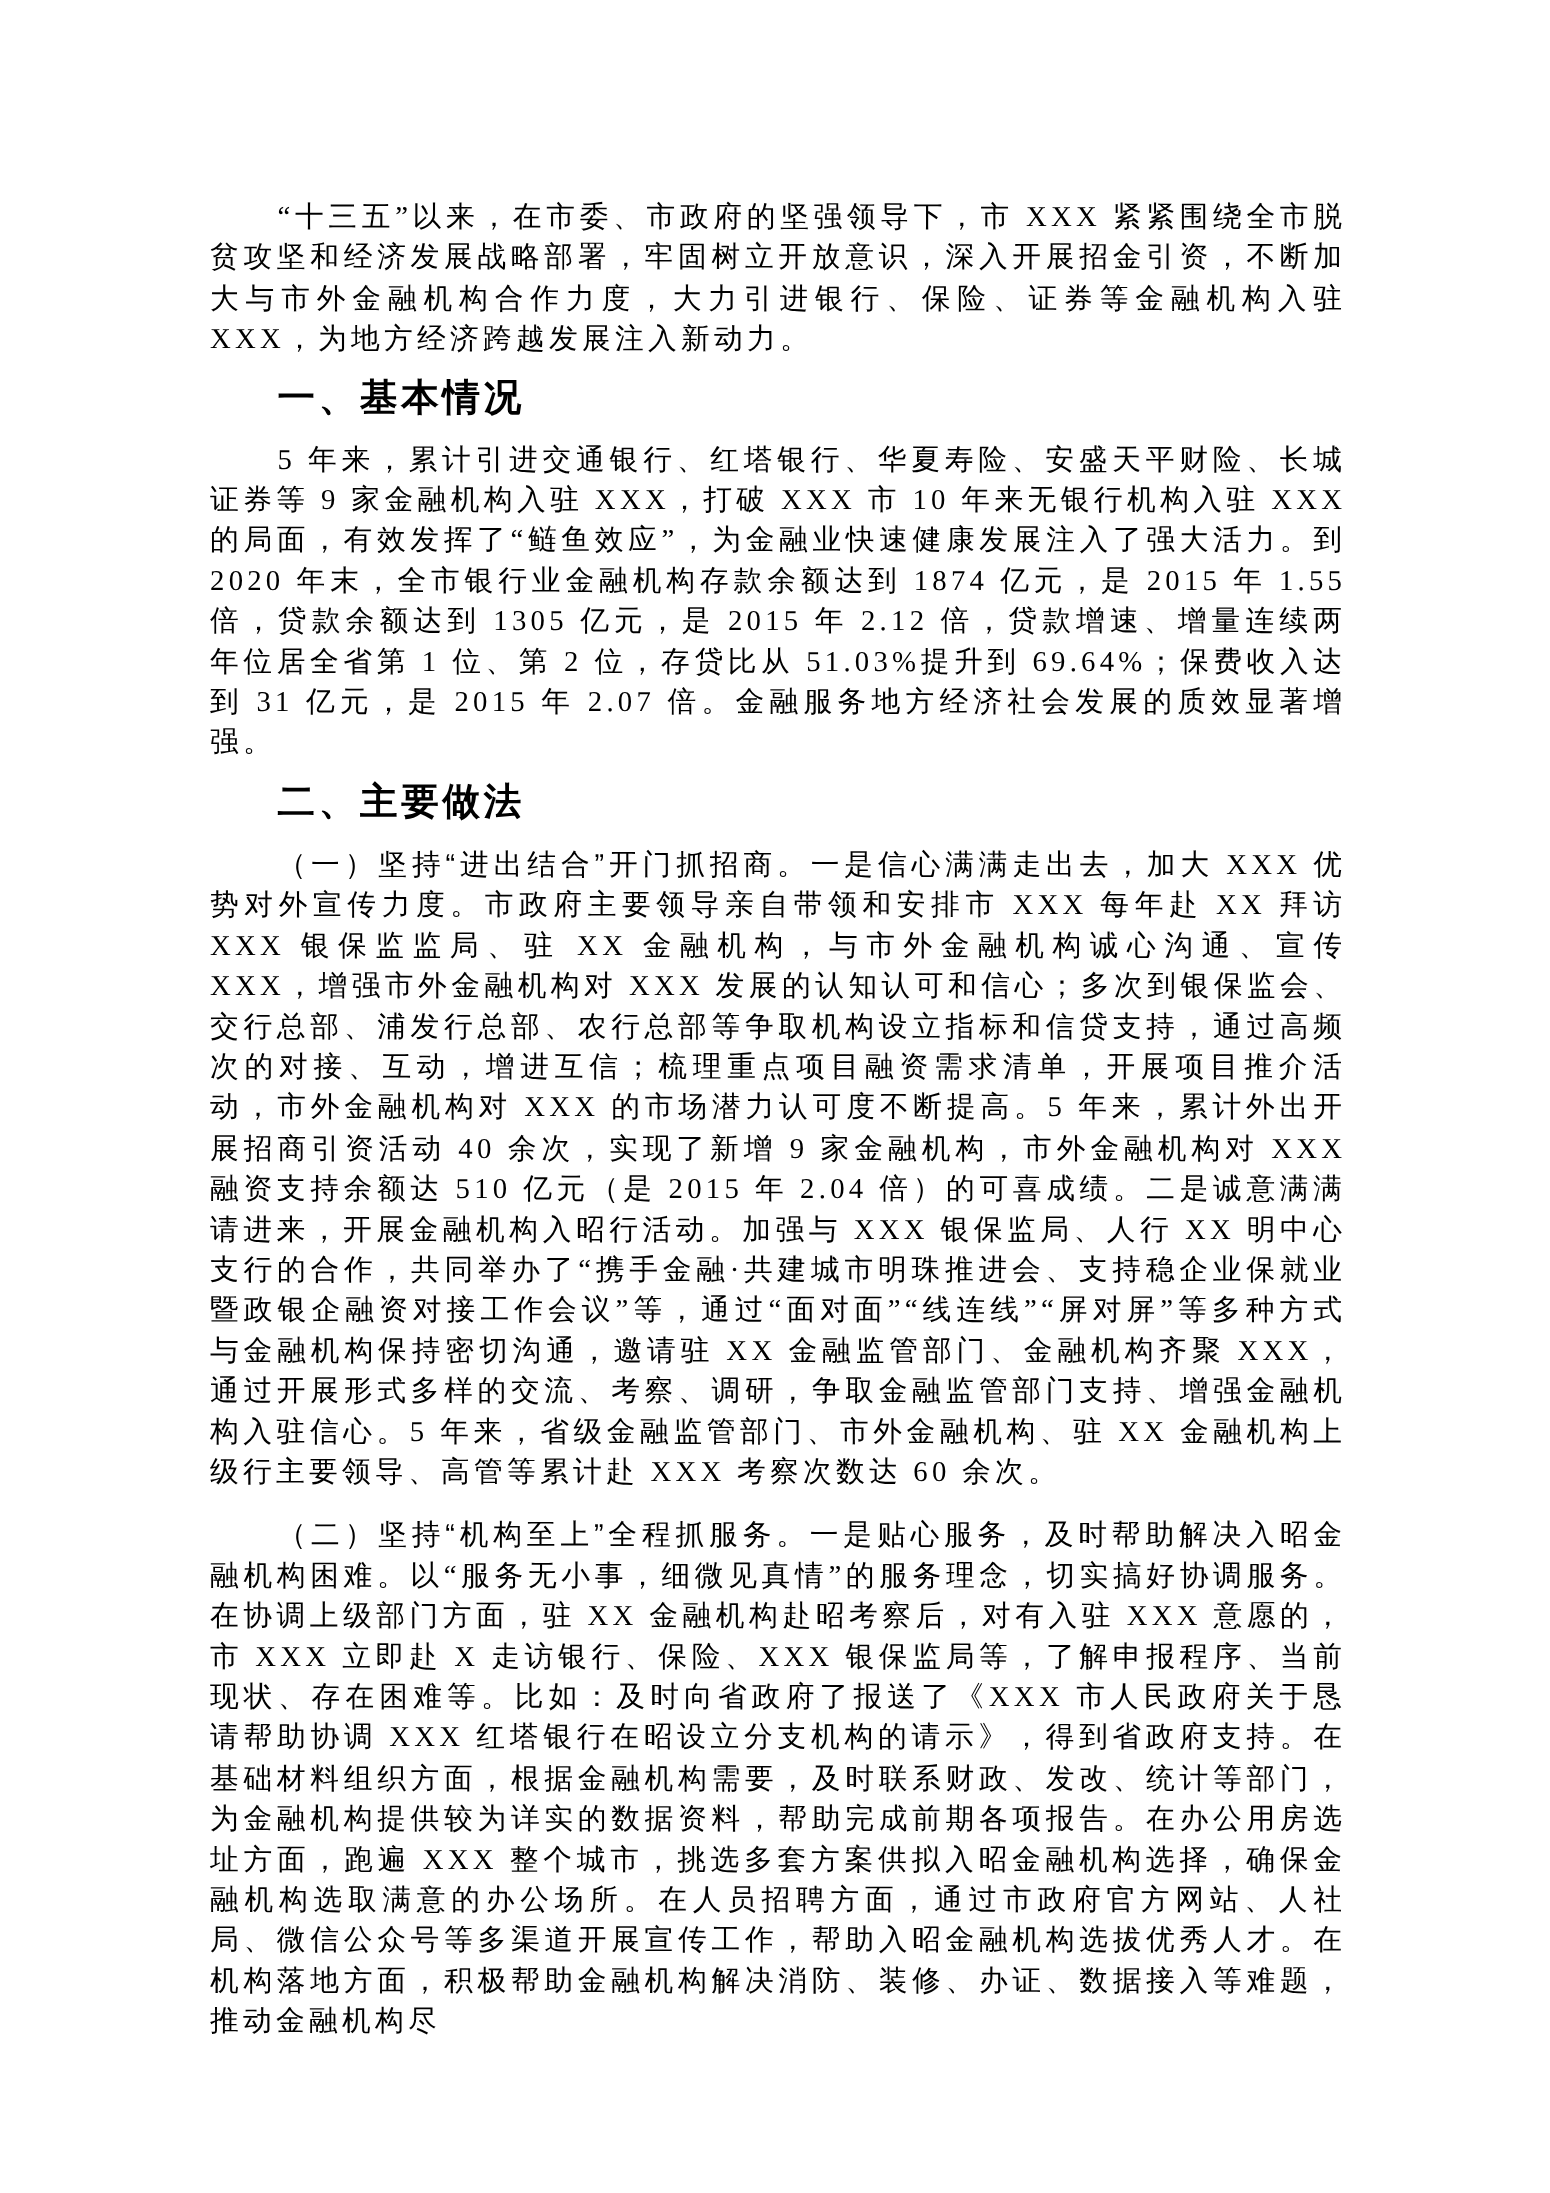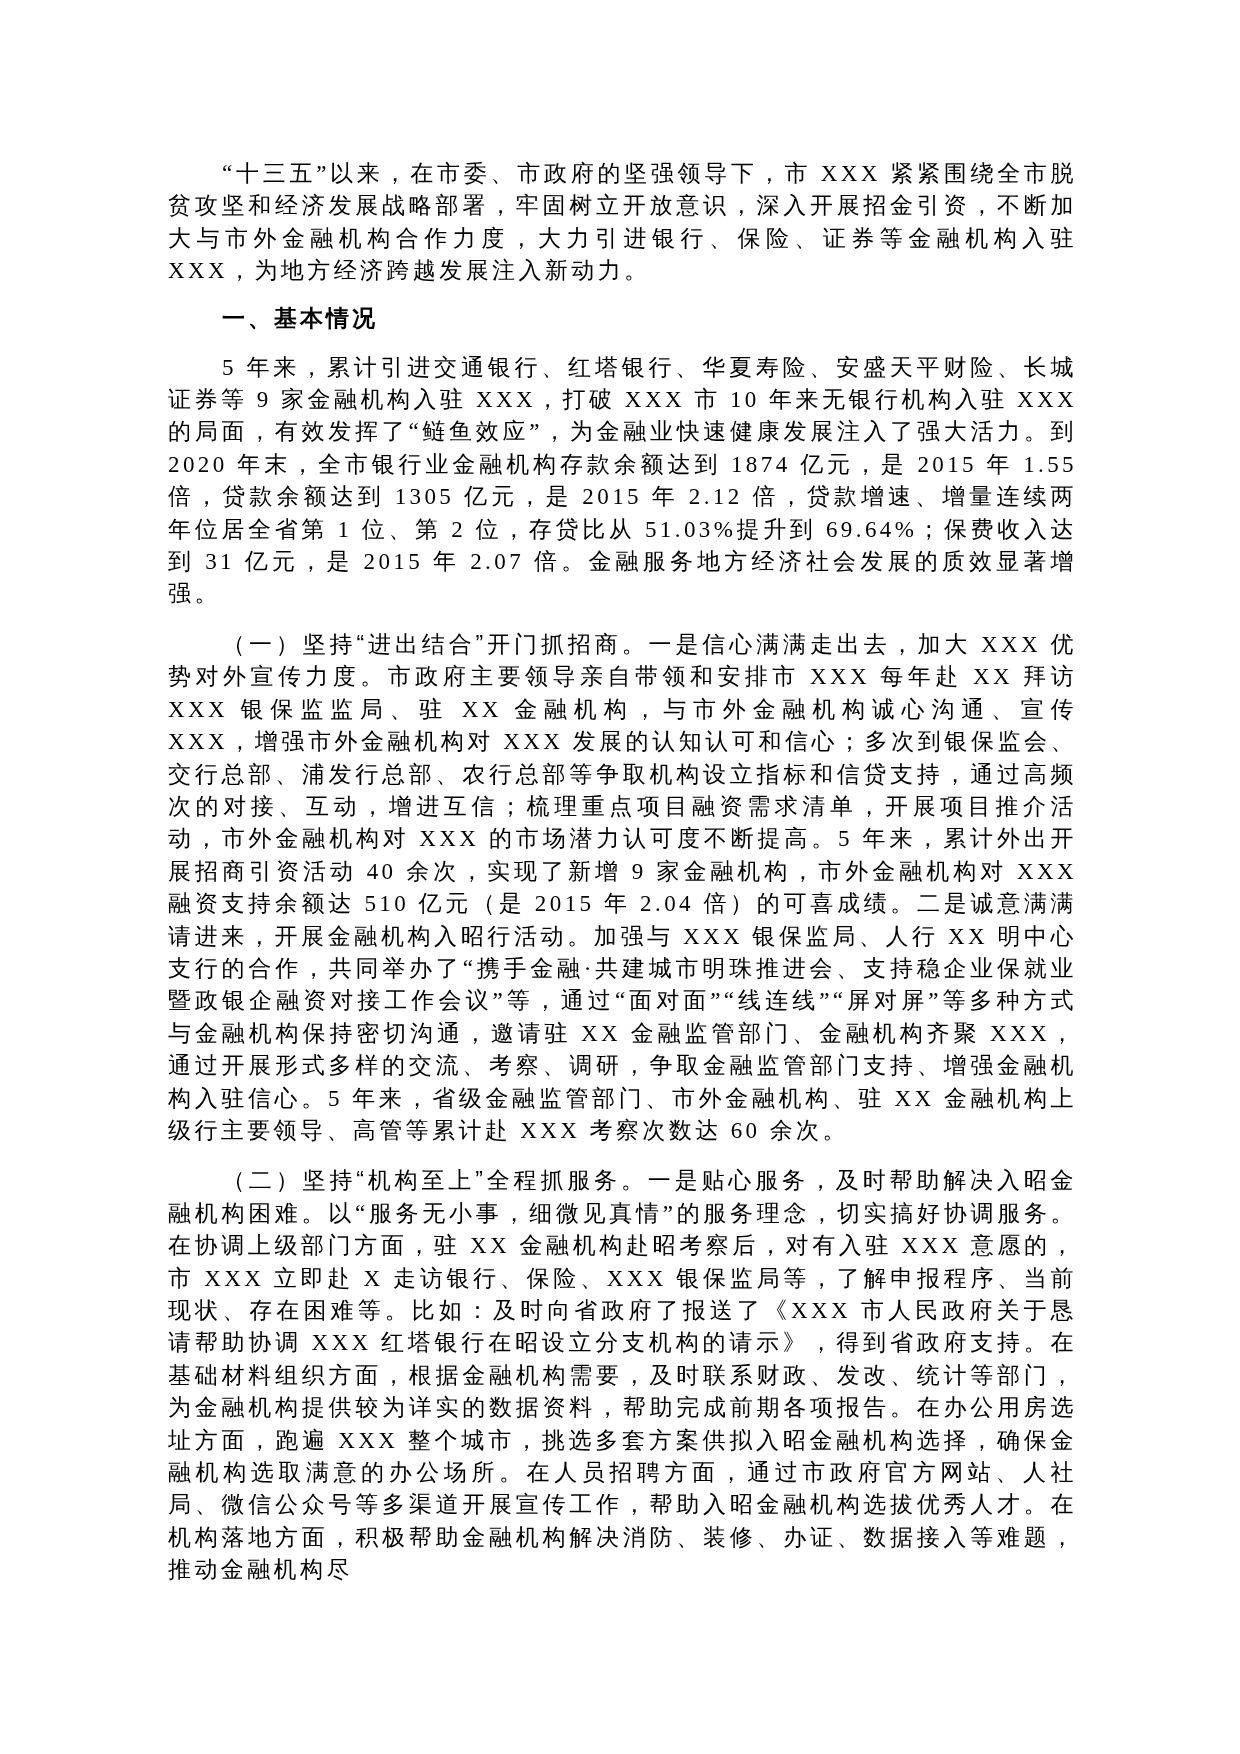--- a/index.html
+++ b/index.html
@@ -27,21 +27,21 @@
     line-height: 32.4px;
     letter-spacing: 3.4px;
     text-align: justify;
     text-indent: 54px;
     color: #000000;
   }
   .section-heading {
     margin: 14px 0 17px 0;
     font-family: Liberation Serif, serif;
     font-weight: 700;
-    font-size: 23px;
+    font-size: 30px;
     line-height: 33px;
     letter-spacing: 3px;
     text-indent: 54px;
     color: #000000;
   }
   .sub-para {
     margin-top: 17px;
   }
   .lead {
     font-family: "Liberation Sans", "DejaVu Sans", sans-serif;
@@ -52,18 +52,19 @@
 <body>
 
 <div class="page">
 
   <p class="body-para">“十三五”以来，在市委、市政府的坚强领导下，市 XXX 紧紧围绕全市脱贫攻坚和经济发展战略部署，牢固树立开放意识，深入开展招金引资，不断加大与市外金融机构合作力度，大力引进银行、保险、证券等金融机构入驻 XXX，为地方经济跨越发展注入新动力。</p>
 
   <h2 class="section-heading">一、基本情况</h2>
 
   <p class="body-para">5 年来，累计引进交通银行、红塔银行、华夏寿险、安盛天平财险、长城证券等 9 家金融机构入驻 XXX，打破 XXX 市 10 年来无银行机构入驻 XXX 的局面，有效发挥了“鲢鱼效应”，为金融业快速健康发展注入了强大活力。到 2020 年末，全市银行业金融机构存款余额达到 1874 亿元，是 2015 年 1.55 倍，贷款余额达到 1305 亿元，是 2015 年 2.12 倍，贷款增速、增量连续两年位居全省第 1 位、第 2 位，存贷比从 51.03%提升到 69.64%；保费收入达到 31 亿元，是 2015 年 2.07 倍。金融服务地方经济社会发展的质效显著增强。</p>
 
+  <h2 class="section-heading">二、主要做法</h2>
 
   <p class="body-para sub-para"><span class="lead">（一）坚持“进出结合”开门抓招商。</span><span>一是信心满满走出去，加大 XXX 优势对外宣传力度。市政府主要领导亲自带领和安排市 XXX 每年赴 XX 拜访 XXX 银保监监局、驻 XX 金融机构，与市外金融机构诚心沟通、宣传 XXX，增强市外金融机构对 XXX 发展的认知认可和信心；多次到银保监会、交行总部、浦发行总部、农行总部等争取机构设立指标和信贷支持，通过高频次的对接、互动，增进互信；梳理重点项目融资需求清单，开展项目推介活动，市外金融机构对 XXX 的市场潜力认可度不断提高。5 年来，累计外出开展招商引资活动 40 余次，实现了新增 9 家金融机构，市外金融机构对 XXX 融资支持余额达 510 亿元（是 2015 年 2.04 倍）的可喜成绩。二是诚意满满请进来，开展金融机构入昭行活动。加强与 XXX 银保监局、人行 XX 明中心支行的合作，共同举办了“携手金融·共建城市明珠推进会、支持稳企业保就业暨政银企融资对接工作会议”等，通过“面对面”“线连线”“屏对屏”等多种方式与金融机构保持密切沟通，邀请驻 XX 金融监管部门、金融机构齐聚 XXX，通过开展形式多样的交流、考察、调研，争取金融监管部门支持、增强金融机构入驻信心。5 年来，省级金融监管部门、市外金融机构、驻 XX 金融机构上级行主要领导、高管等累计赴 XXX 考察次数达 60 余次。</span></p>
 
   <p class="body-para sub-para"><span class="lead">（二）坚持“机构至上”全程抓服务。</span><span>一是贴心服务，及时帮助解决入昭金融机构困难。以“服务无小事，细微见真情”的服务理念，切实搞好协调服务。在协调上级部门方面，驻 XX 金融机构赴昭考察后，对有入驻 XXX 意愿的，市 XXX 立即赴 X 走访银行、保险、XXX 银保监局等，了解申报程序、当前现状、存在困难等。比如：及时向省政府了报送了《XXX 市人民政府关于恳请帮助协调 XXX 红塔银行在昭设立分支机构的请示》，得到省政府支持。在基础材料组织方面，根据金融机构需要，及时联系财政、发改、统计等部门，为金融机构提供较为详实的数据资料，帮助完成前期各项报告。在办公用房选址方面，跑遍 XXX 整个城市，挑选多套方案供拟入昭金融机构选择，确保金融机构选取满意的办公场所。在人员招聘方面，通过市政府官方网站、人社局、微信公众号等多渠道开展宣传工作，帮助入昭金融机构选拔优秀人才。在机构落地方面，积极帮助金融机构解决消防、装修、办证、数据接入等难题，推动金融机构尽</span></p>
 
 </div>
 
 </body></html>

